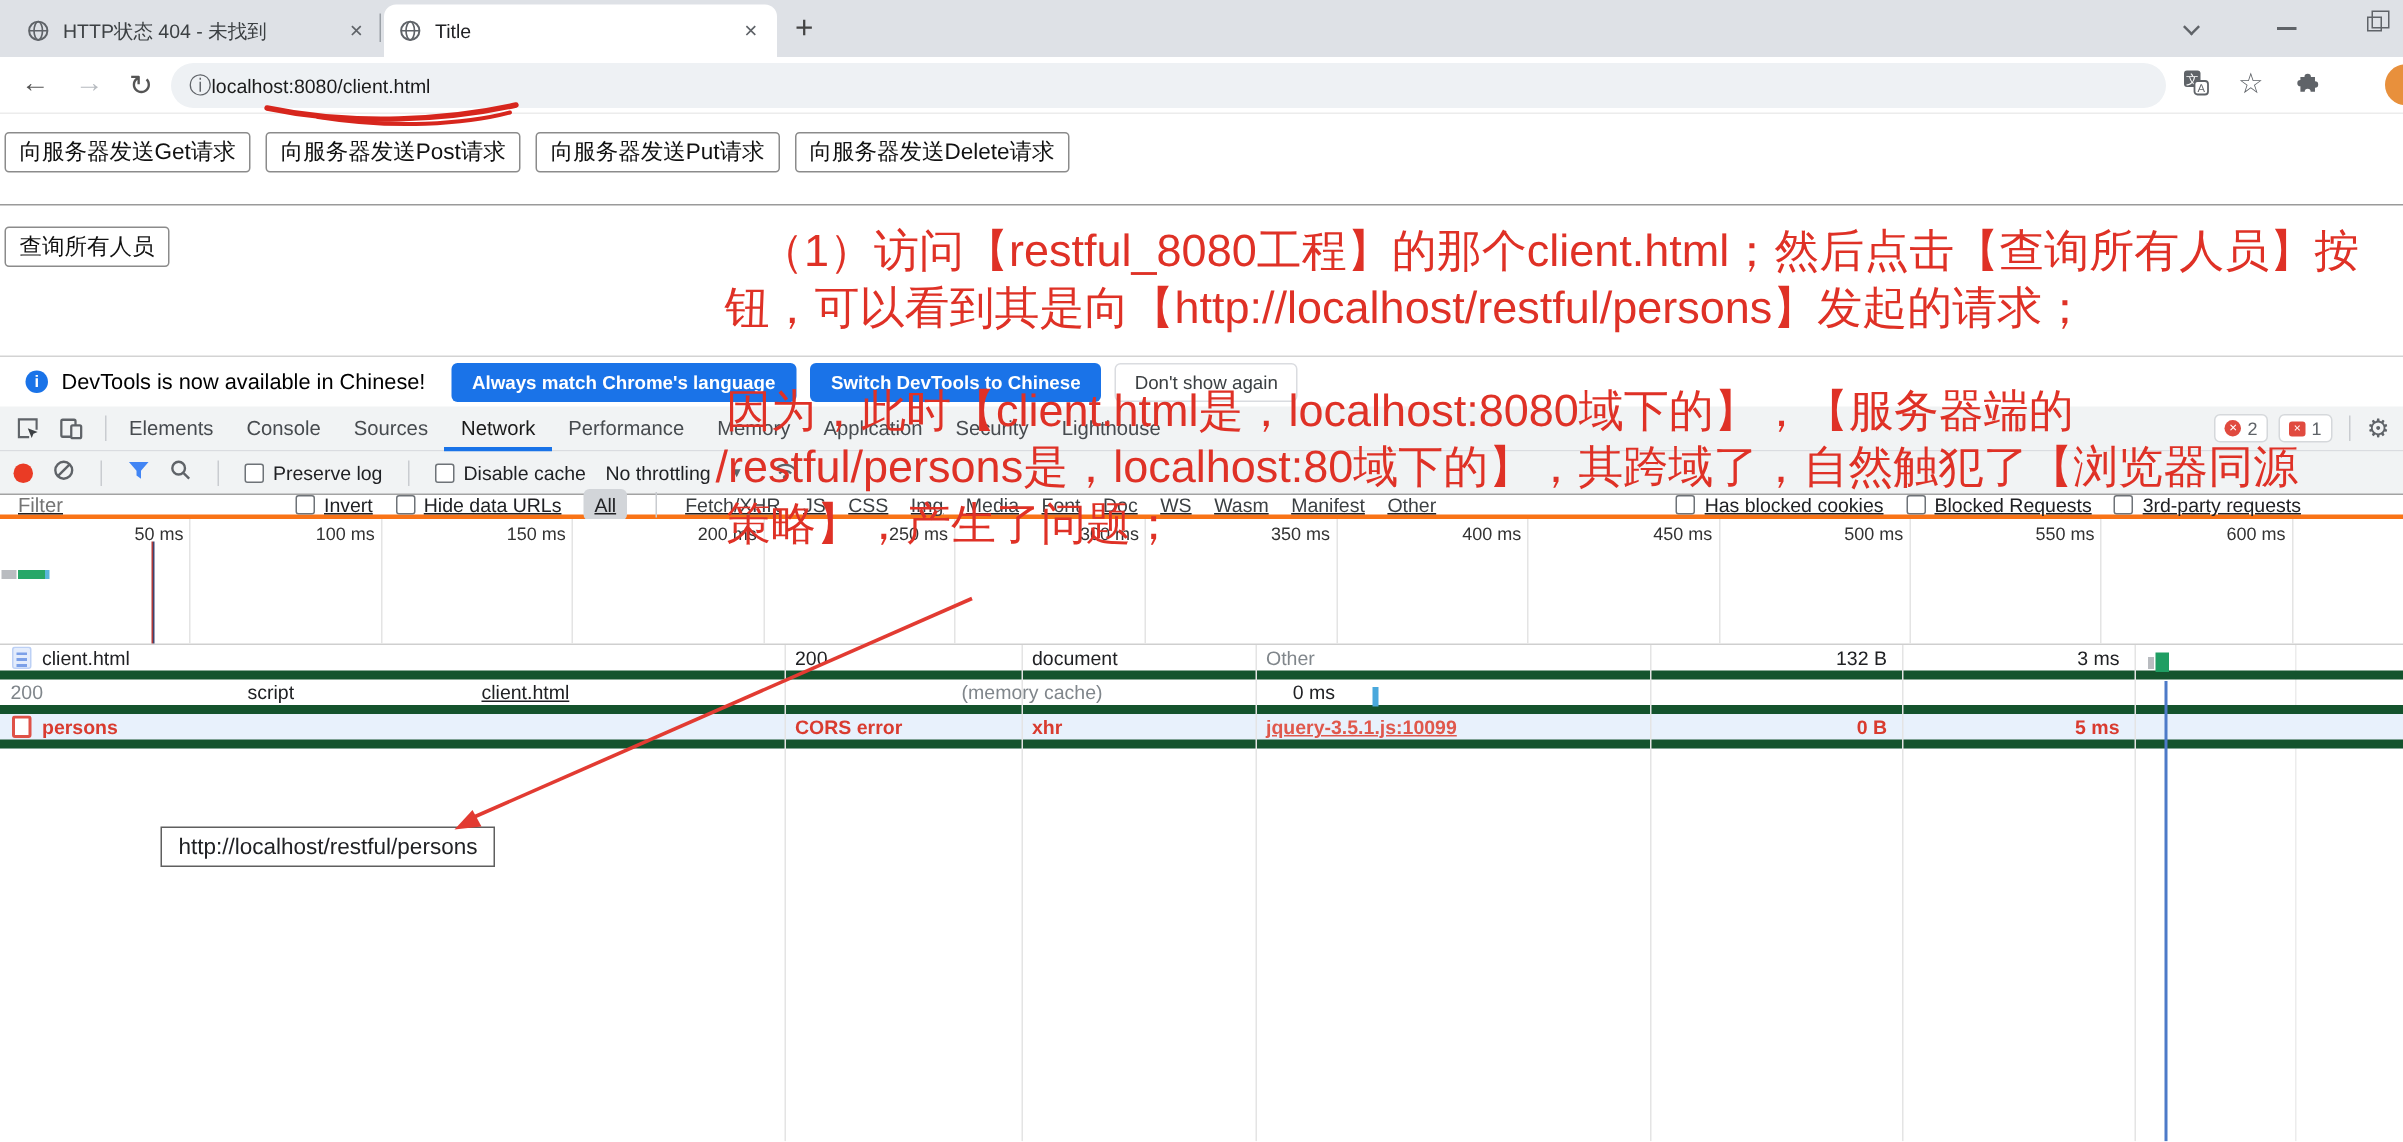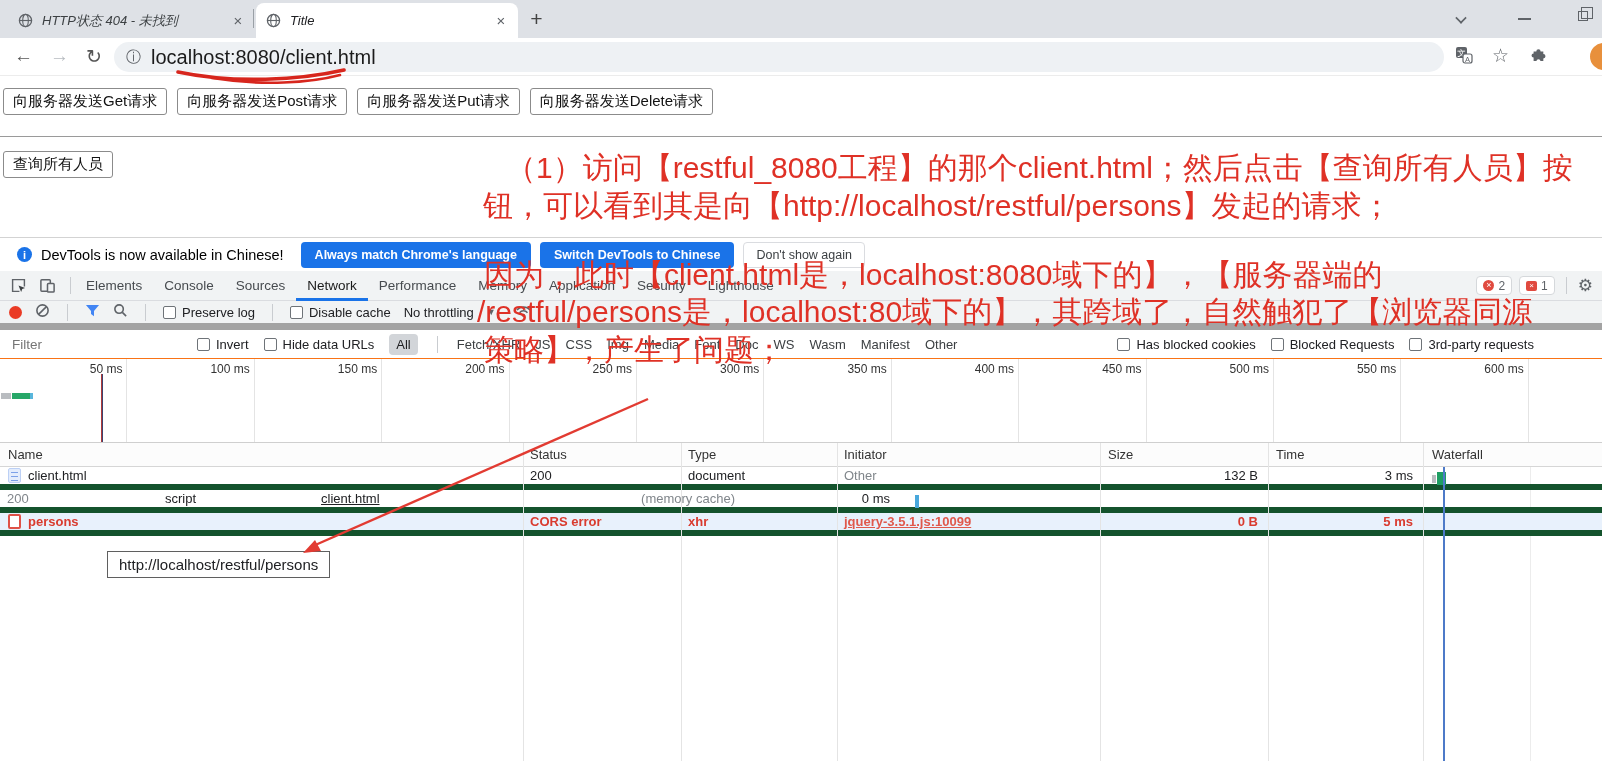--- a/index.html
+++ b/index.html
@@ -1,42 +1,42 @@
 <!DOCTYPE html>
 <html><head>
 <meta charset="utf-8">
 <style>
   * { margin:0; padding:0; box-sizing:border-box; }
   html,body { width:1602px; height:761px; overflow:hidden; }
   body { font-family:"Liberation Sans", sans-serif; background:#fff; }
   .screen { position:relative; width:1602px; height:761px; overflow:hidden; background:#fff; }
 
   
-  .tabstrip { position:absolute; top:0; left:0; right:0; height:38px; background:#dee1e6;font-style:italic; }
+  .tabstrip { position:absolute; top:0; left:0; right:0; height:38px; background:#dee1e6; }
   .tab { position:absolute; bottom:0; height:35px; display:flex; align-items:center; padding:0 10px; font-size:13px; color:#3c4043; }
   .tab.inactive { left:8px; width:247px; }
   .tab.active { left:256px; width:262px; background:#fff; border-radius:8px 8px 0 0; color:#202124;margin-top:46px; }
   .tab-sep { position:absolute; left:253px; top:9px; width:1px; height:19px; background:#9aa0a6; }
   .favicon { width:15px; height:15px; margin-right:9px; flex:none; }
   .tab-title { flex:1; white-space:nowrap; overflow:hidden; }
   .tab-close { font-size:15px; color:#5f6368; padding:0 3px; }
   .newtab { position:absolute; left:530px; top:7px; font-size:21px; color:#444; font-weight:300; }
   .winctl { position:absolute; top:11px; color:#5f6368; }
   .chev { left:1455px; width:12px; height:12px; }
   .chev::before { content:""; position:absolute; left:1px; top:2px; width:8px; height:8px; border-right:2px solid #5f6368; border-bottom:2px solid #5f6368; transform:rotate(45deg) scale(.8); }
   .mini { left:1518px; top:18px; width:13px; height:2px; background:#5f6368; }
   .rest { left:1578px; top:11px; width:10px; height:10px; border:1.5px solid #5f6368; background:#dee1e6; }
   .rest::before { content:""; position:absolute; left:2px; top:-5px; width:10px; height:10px; border:1.5px solid #5f6368; }
 
   
   .toolbar { position:absolute; top:38px; left:0; right:0; height:38px; background:#fff; border-bottom:1px solid #ececec; }
   .navic { position:absolute; top:7px; font-size:19px; color:#555; }
   .urlpill { position:absolute; left:114px; top:4px; width:1330px; height:30px; background:#eef1f4; border-radius:15px; display:flex; align-items:center; }
   .info-ic { margin-left:12px; font-size:15px; color:#5f6368; }
-  .url { margin-left:10px; font-size:20px; color:#1b1b1b; }
+  .url { font-size:13px; color:#1b1b1b; }
   .tb-right { position:absolute; top:8px; color:#5f6368; }
   .avatar { position:absolute; left:1590px; top:5px; width:27px; height:27px; border-radius:50%; background:#e8903c; }
 
   
   .btnrow { position:absolute; top:88px; left:3px; display:flex; gap:10px; }
   .pgbtn { font-family:"Liberation Sans",sans-serif; font-size:15px; color:#111; background:#fff; border:1px solid #8b8b8b; border-radius:3px; padding:3px 9px; }
   .pagehr { position:absolute; top:136px; left:0; right:0; height:1px; background:#9a9a9a; }
   .querybtn { position:absolute; top:151px; left:3px; }
 
   
@@ -51,27 +51,27 @@
   .ti { width:20px; height:20px; margin-right:9px; display:flex; align-items:center; justify-content:center; }
   .vdiv { width:1px; height:17px; background:#c9ccd0; margin:0 4px; flex:none; }
   .dt-tab { padding:0 11px; font-size:13.5px; color:#474b4f; height:30px; line-height:29px; white-space:nowrap; }
   .dt-tab.active { color:#1a1a1a; border-bottom:3px solid #1a73e8; }
   .dt-right { margin-left:auto; display:flex; align-items:center; gap:7px; padding-right:9px; }
   .badge { display:flex; align-items:center; gap:4px; background:#fff; border:1px solid #d5d8db; border-radius:4px; height:19px; padding:0 6px; font-size:12px; color:#5f6368; }
   .errdot { width:11px; height:11px; border-radius:50%; background:#e04a3f; color:#fff; font-size:9px; line-height:11px; text-align:center; }
   .issuedot { width:11px; height:10px; border-radius:2px; background:#e04a3f; color:#fff; font-size:8px; line-height:10px; text-align:center; }
   .gear { font-size:17px; color:#5f6368; }
 
-  .dt-toolbar { height:29px; background:#f1f3f4; border-bottom:7px solid #a3a3a3; display:flex; align-items:center; gap:13px; padding-left:9px; flex:none; font-size:13px; color:#202124; }
+  .dt-toolbar { height:29px; background:#f1f3f4; border-bottom:1px solid #a3a3a3; display:flex; align-items:center; gap:13px; padding-left:9px; flex:none; font-size:13px; color:#202124; }
   .recdot { width:13px; height:13px; border-radius:50%; background:#ea3b25; flex:none; }
   .cb { width:13px; height:13px; border:1.5px solid #6e7378; border-radius:2px; background:#fff; flex:none; }
   .cbw { display:flex; align-items:center; gap:6px; white-space:nowrap; }
   .caret { font-size:9px; color:#5f6368; }
 
-  .dt-filter { height:29px; background:#fff; border-bottom:1px solid #f97316; display:flex; align-items:center; gap:15px; padding-left:12px; flex:none; font-size:13px; color:#202124; }
+  .dt-filter { height:16px; background:#fff; border-bottom:3px solid #f97316; display:flex; align-items:center; gap:15px; padding-left:12px; flex:none; font-size:13px; color:#202124;text-decoration:underline; }
   .dt-filter-input { width:170px; border:none; outline:none; font-size:13.5px; font-family:"Liberation Sans",sans-serif; color:#202124; background:transparent; }
   .pill { white-space:nowrap; color:#3c4043; }
   .pill.sel { background:#d2d5d9; border-radius:4px; padding:3px 7px; color:#202124; }
   .mlgap { margin-left:145px; }
 
   .dt-overview { height:84px; background:#fff; border-bottom:1px solid #cfcfcf; position:relative; display:flex; flex:none; }
   .tl-cell { width:127.4px; flex:none; border-right:1px solid #e4e4e4; font-size:12px; color:#333; text-align:right; padding:3px 4px 0 0; }
   .ov-bar { position:absolute; top:34px; height:6px; }
   .ov-gray { left:1px; width:10px; background:#b9bcc0; }
   .ov-green { left:12px; width:18px; background:#27a768; }
@@ -323,29 +323,20 @@
     <div class="dt-table">
       <div class="col-sep" style="left:523px;"></div>
       <div class="col-sep" style="left:681px;"></div>
       <div class="col-sep" style="left:837px;"></div>
       <div class="col-sep" style="left:1100px;"></div>
       <div class="col-sep" style="left:1268px;"></div>
       <div class="col-sep" style="left:1423px;"></div>
       <div class="wf-grid"></div>
       <div class="wf-event"></div>
 
-      <div class="thead">
-        <div class="c-name">Name</div>
-        <div class="c-status">Status</div>
-        <div class="c-type">Type</div>
-        <div class="c-init">Initiator</div>
-        <div class="c-size" style="text-align:left;padding-left:8px;">Size</div>
-        <div class="c-time" style="text-align:left;padding-left:8px;">Time</div>
-        <div class="c-wf" style="padding-left:9px;line-height:24px;">Waterfall</div>
-      </div>
 
       <div class="trow">
         <div class="c-name">
             <span class="fico ico-doc"></span>
             <span>client.html</span>
           </div>
         <div class="c-status">200</div>
         <div class="c-type">document</div>
         <div class="c-init gray">Other</div>
         <div class="c-size">132 B</div>

